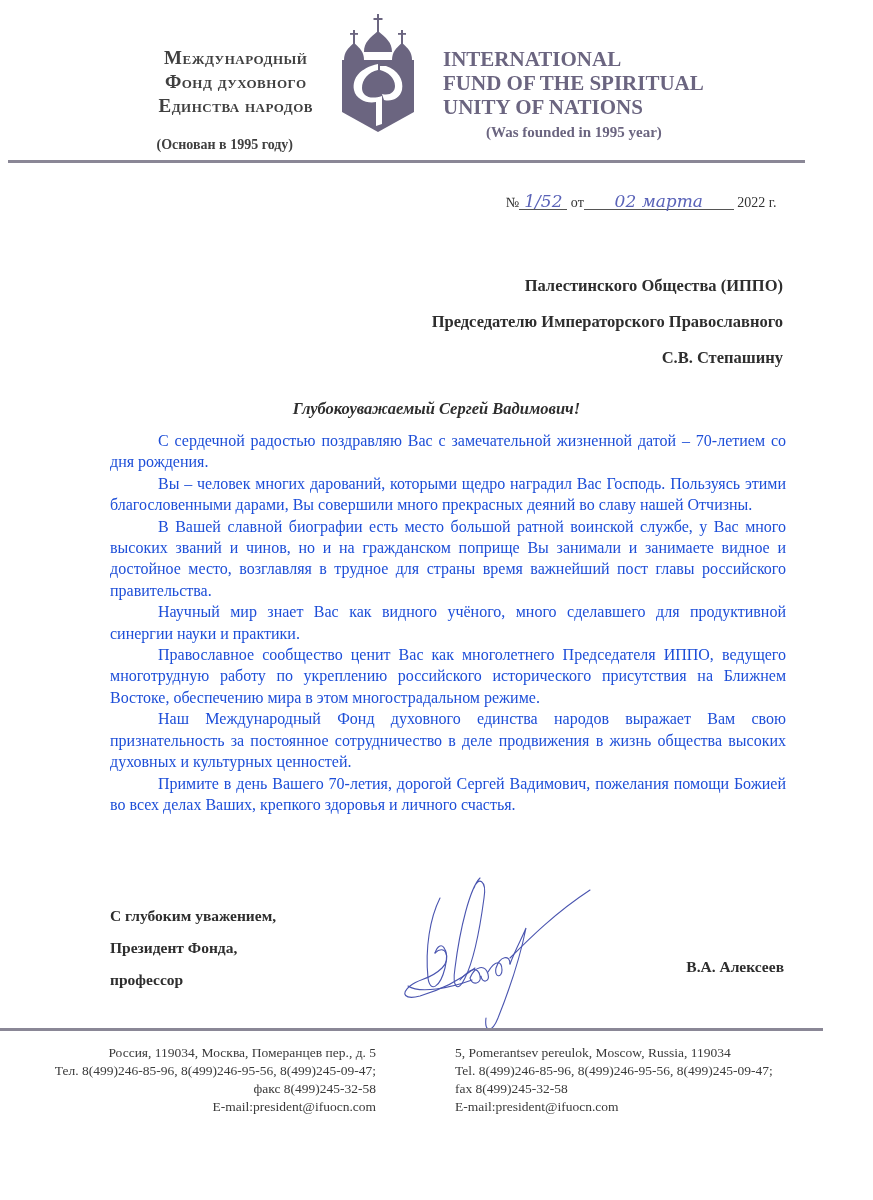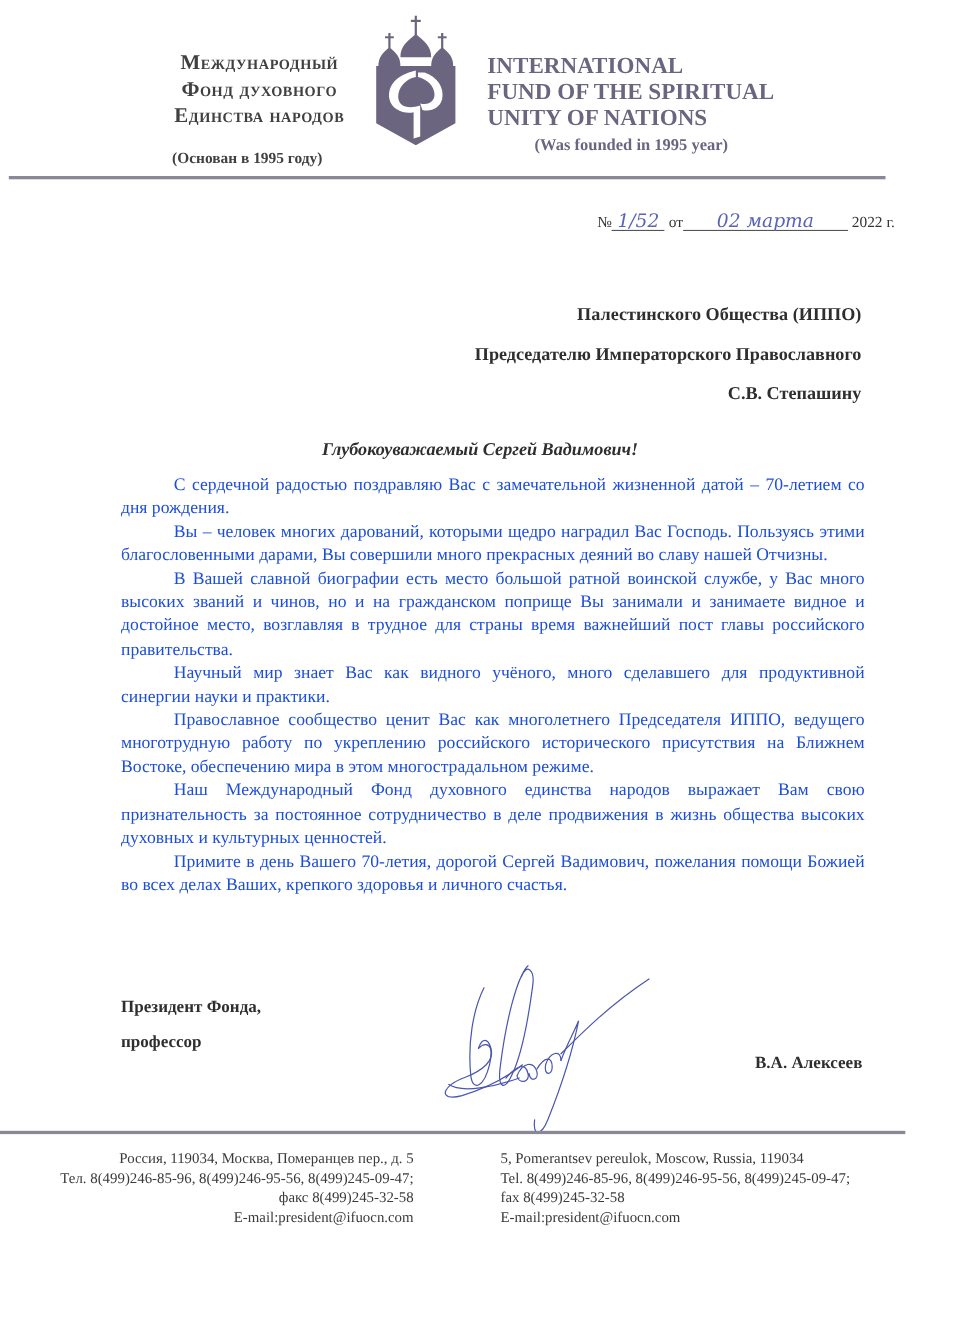--- a/index.html
+++ b/index.html
@@ -14,21 +14,21 @@
   .lh-en { position: absolute; left: 443px; top: 47px; color: #6b6580;
            font-family: "Liberation Serif", serif; font-weight: bold;
            font-size: 21px; line-height: 24px; }
   .lh-en .founded { font-size: 15px; line-height: 26px; padding-left: 8px; margin-left: 35px; }
   .logo { position: absolute; left: 340px; top: 14px; width: 76px; height: 118px; }
 
   .rule-top { position: absolute; left: 8px; top: 160px; width: 797px; height: 3px; background: #8a8796; }
   .rule-bottom { position: absolute; left: 0; top: 1028px; width: 823px; height: 3px; background: #8a8796; }
 
   
-  .regline { position: absolute; left: 506px; top: 193px; font-size: 14px; color: #333; white-space: nowrap; margin-left: 37px; }
+  .regline { position: absolute; left: 506px; top: 193px; font-size: 14px; color: #333; white-space: nowrap; }
   .regline .u { display: inline-block; border-bottom: 1px solid #555; text-align: center;
                 font-family: "DejaVu Serif", serif; font-style: italic; color: #5a63b8; font-size: 17px; line-height: 16px; }
   .regline .num { width: 48px; }
   .regline .date { width: 150px; }
 
   
   .addressee { position: absolute; right: 90px; top: 268px; text-align: right;
                font-weight: bold; font-size: 16.5px; line-height: 36px; color: #2e2e2e; }
 
   
@@ -111,20 +111,21 @@
   <p>С сердечной радостью поздравляю Вас с замечательной жизненной датой – 70-летием со дня рождения.</p>
   <p>Вы – человек многих дарований, которыми щедро наградил Вас Господь. Пользуясь этими благословенными дарами, Вы совершили много прекрасных деяний во славу нашей Отчизны.</p>
   <p>В Вашей славной биографии есть место большой ратной воинской службе, у Вас много высоких званий и чинов, но и на гражданском поприще Вы занимали и занимаете видное и достойное место, возглавляя в трудное для страны время важнейший пост главы российского правительства.</p>
   <p>Научный мир знает Вас как видного учёного, много сделавшего для продуктивной синергии науки и практики.</p>
   <p>Православное сообщество ценит Вас как многолетнего Председателя ИППО, ведущего многотрудную работу по укреплению российского исторического присутствия на Ближнем Востоке, обеспечению мира в этом многострадальном режиме.</p>
   <p>Наш Международный Фонд духовного единства народов выражает Вам свою признательность за постоянное сотрудничество в деле продвижения в жизнь общества высоких духовных и культурных ценностей.</p>
   <p>Примите в день Вашего 70-летия, дорогой Сергей Вадимович, пожелания помощи Божией во всех делах Ваших, крепкого здоровья и личного счастья.</p>
 </div>
 
 <div class="closing">
+  <div>С глубоким уважением,</div>
   <div>Президент Фонда,</div>
   <div>профессор</div>
 </div>
 
 <svg class="signature" viewBox="0 0 220 170">
   <g fill="none" stroke="#4a55b0" stroke-width="1.1" stroke-linecap="round">
     <path d="M60 30 C50 50 45 80 48 110 C50 125 60 120 65 100 C70 80 60 70 55 85"></path>
     <path d="M55 85 C65 75 72 90 62 100 C50 112 40 110 30 118 C20 126 25 132 40 128 C60 122 80 112 95 100"></path>
     <path d="M100 10 C90 20 80 60 75 100 C72 120 78 125 85 110 C95 90 100 60 104 30 C107 12 98 8 94 20"></path>
     <path d="M80 112 C90 100 98 98 100 108 C102 116 92 118 90 110 C95 98 105 96 108 106 C110 114 102 116 101 108"></path>

